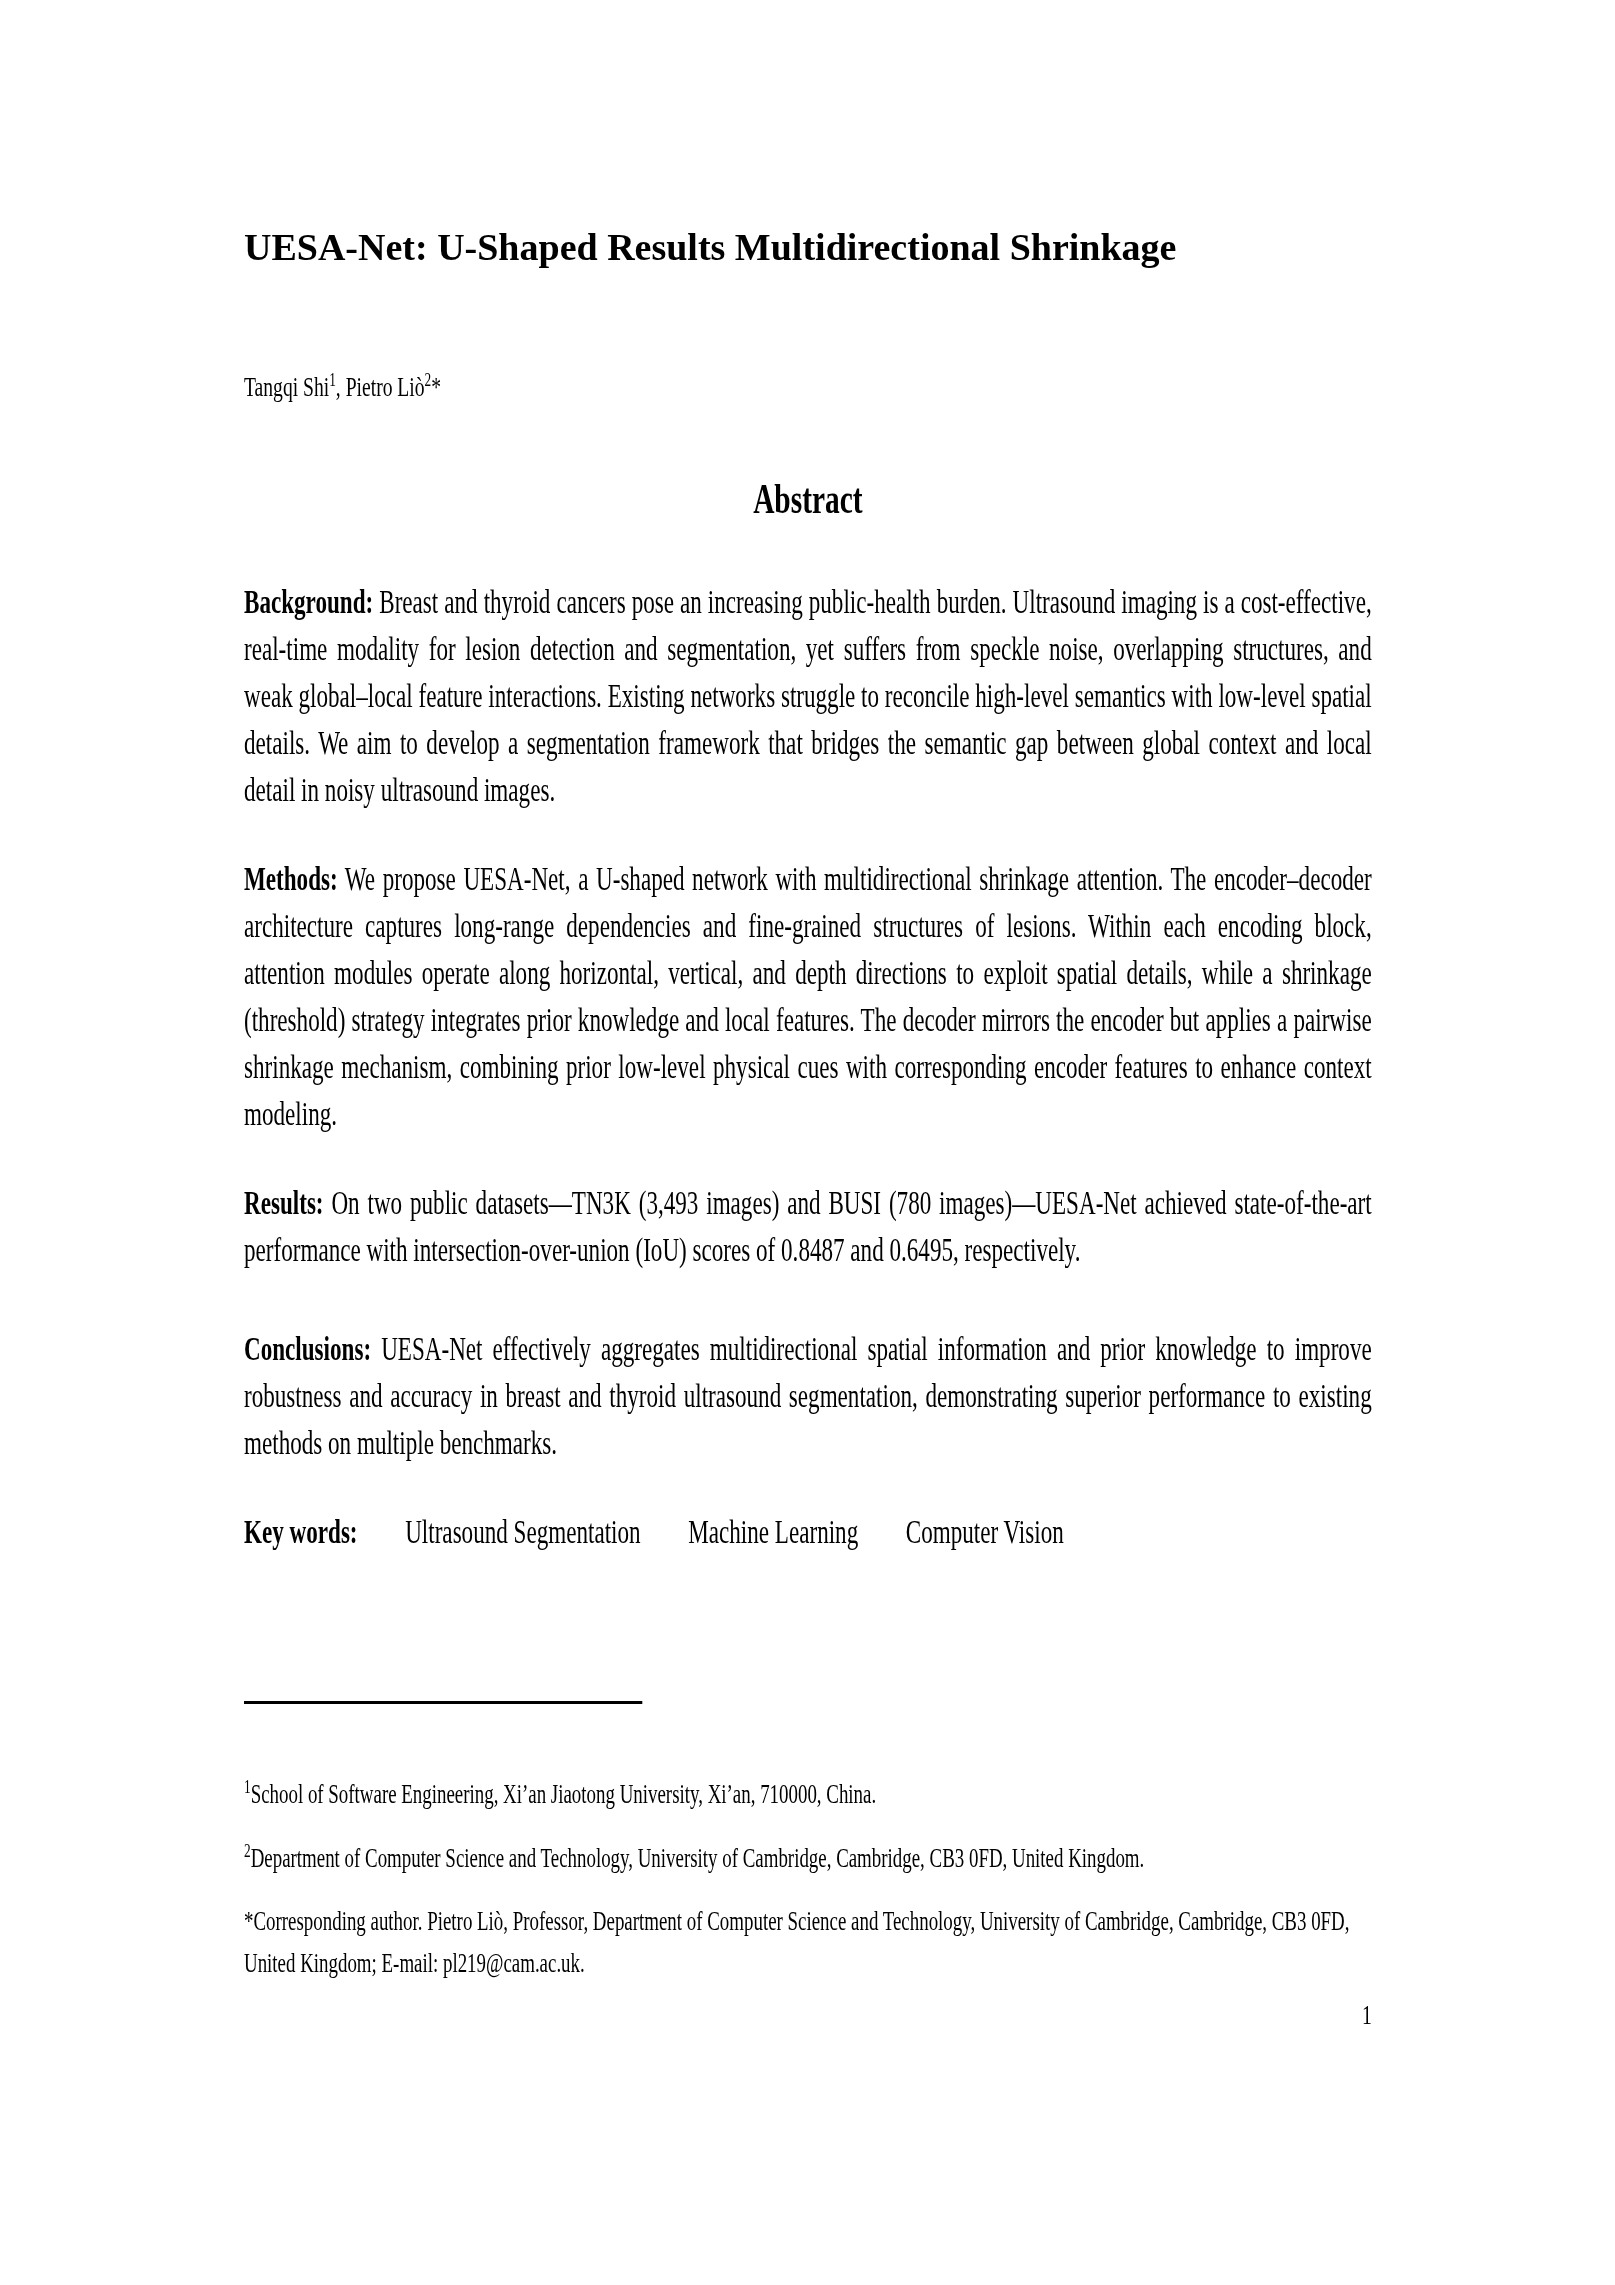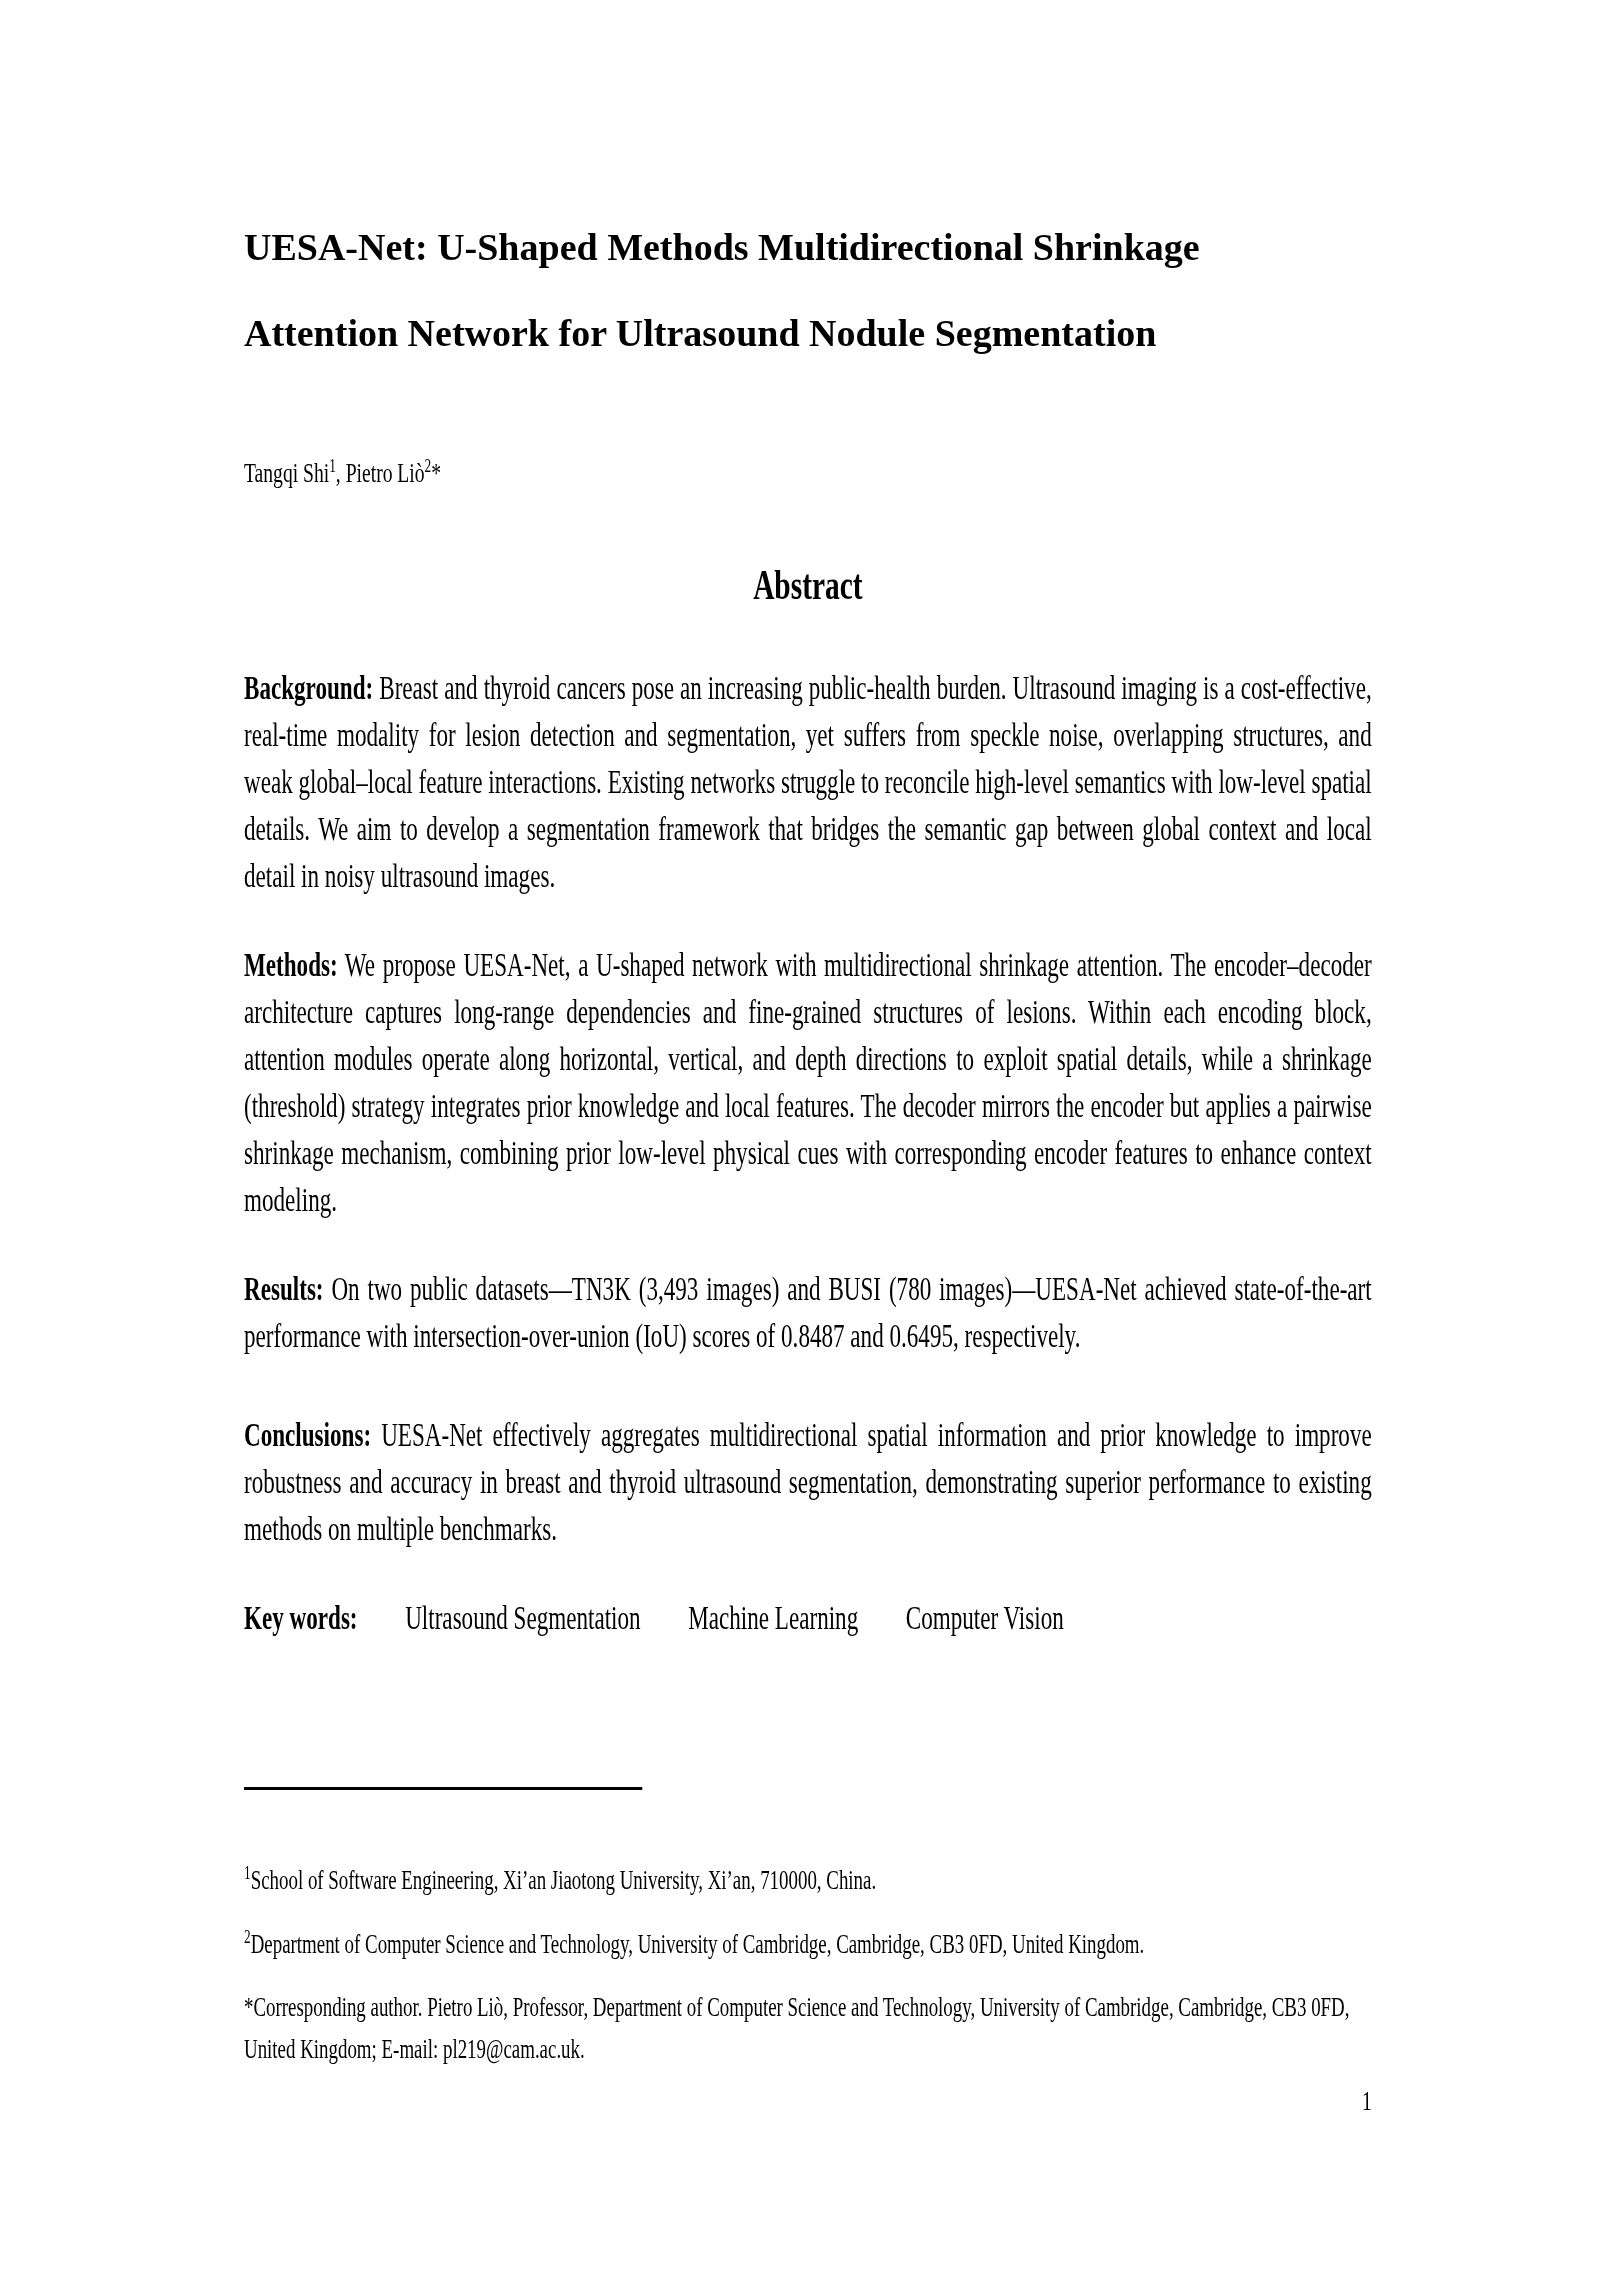--- a/index.html
+++ b/index.html
@@ -81,22 +81,21 @@
     text-align: right;
     width: 1611px;
   }
 </style>
 </head>
 <body>
 
 <div class="page">
 
   <h1 class="title">
-    <div>UESA-Net: U-Shaped Methods Multidirectional Shrinkage</div>
-    <div>Attention Network for Ultrasound Nodule Segmentation</div>
+    <div>UESA-Net: U-Shaped Results Multidirectional Shrinkage</div>
   </h1>
 
   <div class="cx">
 
     <div class="authors"><span>Tangqi Shi</span><sup>1</sup><span>, </span><span>Pietro Liò</span><sup>2</sup><span>*</span></div>
 
     <h2 class="abstract-heading">Abstract</h2>
 
     <p class="body-para first"><b class="para-label">Background:</b> <span>Breast and thyroid cancers pose an increasing public-health burden. Ultrasound imaging is a cost-effective, real-time modality for lesion detection and segmentation, yet suffers from speckle noise, overlapping structures, and weak global–local feature interactions. Existing networks struggle to reconcile high-level semantics with low-level spatial details. We aim to develop a segmentation framework that bridges the semantic gap between global context and local detail in noisy ultrasound images.</span></p>
 

